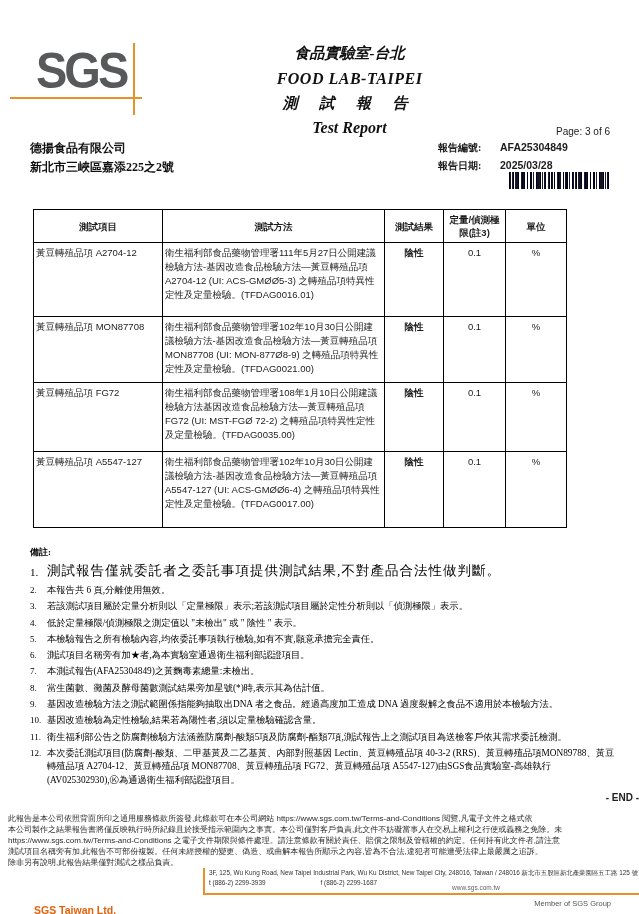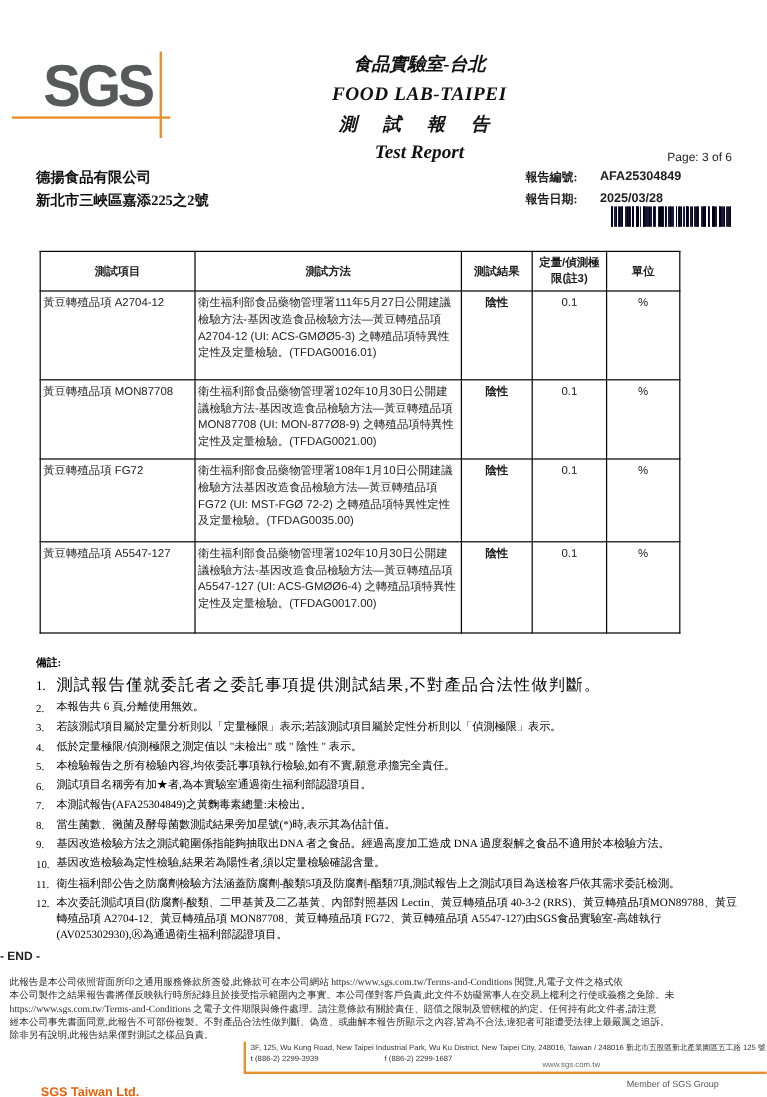--- a/index.html
+++ b/index.html
@@ -70,41 +70,41 @@
   .remarks { position:absolute; left:30px; top:546px; width:588px;
              font-family:"Liberation Serif", serif; color:#000000; }
   .remarks-label { font-size:9px; font-weight:bold; margin-bottom:2px; }
   .remark { display:flex; margin-bottom:3px; }
   .remark .no  { width:17px; flex:none; font-size:9px; padding-top:1px; }
   .remark .txt { flex:1; font-size:9.3px; line-height:13.3px; }
   .remark.big .no  { font-size:11px; padding-top:5px; }
   .remark.big .txt { font-size:13.5px; line-height:19px; letter-spacing:1px; }
   .remark.big { margin-bottom:4px; }
 
-  .end-marker { position:absolute; left:0; right:0; top:792px; text-align:left;
+  .end-marker { position:absolute; left:0; right:0; top:792px; text-align:right;
                 font-size:10px; font-weight:bold; color:#222; }
 
   
   .disclaimer { position:absolute; left:8px; top:813px; width:627px;
-                font-size:8px; line-height:11px; color:#2b2b2b;font-family:Liberation Serif, serif; }
+                font-size:8px; line-height:11px; color:#2b2b2b; }
   .disclaimer div { white-space:nowrap; overflow:hidden; }
 
   
   .f-left { position:absolute; left:34px; top:904px; width:162px; }
   .f-en { color:#e4620c; font-weight:bold; font-size:10.5px; }
   .f-zh { color:#3c3c3c; font-size:9px; letter-spacing:1.5px; margin-top:2px;
           font-family:"Liberation Serif", serif; }
   .f-vline { position:absolute; left:203px; top:868px; width:2px; height:26px; background:#e8912c; }
   .f-addr  { position:absolute; left:209px; top:869px; width:430px; font-size:6.4px;
              color:#333; white-space:nowrap; overflow:hidden; }
   .f-phone { position:absolute; left:209px; top:879px; font-size:6.4px; color:#333; display:flex; }
   .f-fax   { margin-left:55px; }
   .f-web   { position:absolute; left:452px; top:884px; font-size:6.5px; color:#666; }
   .f-hline { position:absolute; left:203px; top:893px; right:0; height:2px; background:#e8912c; }
-  .f-member{ position:absolute; right:40px; top:899px; font-size:7.5px; color:#555; }
+  .f-member{ position:absolute; right:28px; top:899px; font-size:7.5px; color:#555; }
 </style>
 </head>
 <body>
 
 <div class="logo">
   <div class="logo-text">SGS</div>
   <div class="logo-hline"></div>
   <div class="logo-vline"></div>
 </div>
 
@@ -234,21 +234,21 @@
     <span class="txt">本次委託測試項目(防腐劑-酸類、二甲基黃及二乙基黃、內部對照基因 Lectin、黃豆轉殖品項 40-3-2 (RRS)、黃豆轉殖品項MON89788、黃豆轉殖品項 A2704-12、黃豆轉殖品項 MON87708、黃豆轉殖品項 FG72、黃豆轉殖品項 A5547-127)由SGS食品實驗室-高雄執行(AV025302930),Ⓚ為通過衛生福利部認證項目。</span>
   </div>
 </div>
 
 <div class="end-marker">- END -</div>
 
 <div class="disclaimer">
   <div>此報告是本公司依照背面所印之通用服務條款所簽發,此條款可在本公司網站 https://www.sgs.com.tw/Terms-and-Conditions 閱覽,凡電子文件之格式依</div>
   <div>本公司製作之結果報告書將僅反映執行時所紀錄且於接受指示範圍內之事實。本公司僅對客戶負責,此文件不妨礙當事人在交易上權利之行使或義務之免除。未</div>
   <div>https://www.sgs.com.tw/Terms-and-Conditions 之電子文件期限與條件處理。請注意條款有關於責任、賠償之限制及管轄權的約定。任何持有此文件者,請注意</div>
-  <div>經本公司事先書面同意,此報告不可部份複製。不對產品合法性做判斷、偽造、或曲解本報告所顯示之內容,皆為不合法,違犯者可能遭受法律上最嚴厲之追訴。</div>
+  <div>測試項目名稱旁有加,此報告不可部份複製。任何未經授權的變更、偽造、或曲解本報告所顯示之內容,皆為不合法,違犯者可能遭受法律上最嚴厲之追訴。</div>
   <div>除非另有說明,此報告結果僅對測試之樣品負責。</div>
 </div>
 
 <div class="f-left">
   <div class="f-en">SGS Taiwan Ltd.</div>
   <div class="f-zh">台灣檢驗科技股份有限公司</div>
 </div>
 <div class="f-vline"></div>
 <div class="f-addr">3F, 125, Wu Kung Road, New Taipei Industrial Park, Wu Ku District, New Taipei City, 248016, Taiwan / 248016 新北市五股區新北產業園區五工路 125 號 3 樓</div>
 <div class="f-phone">

